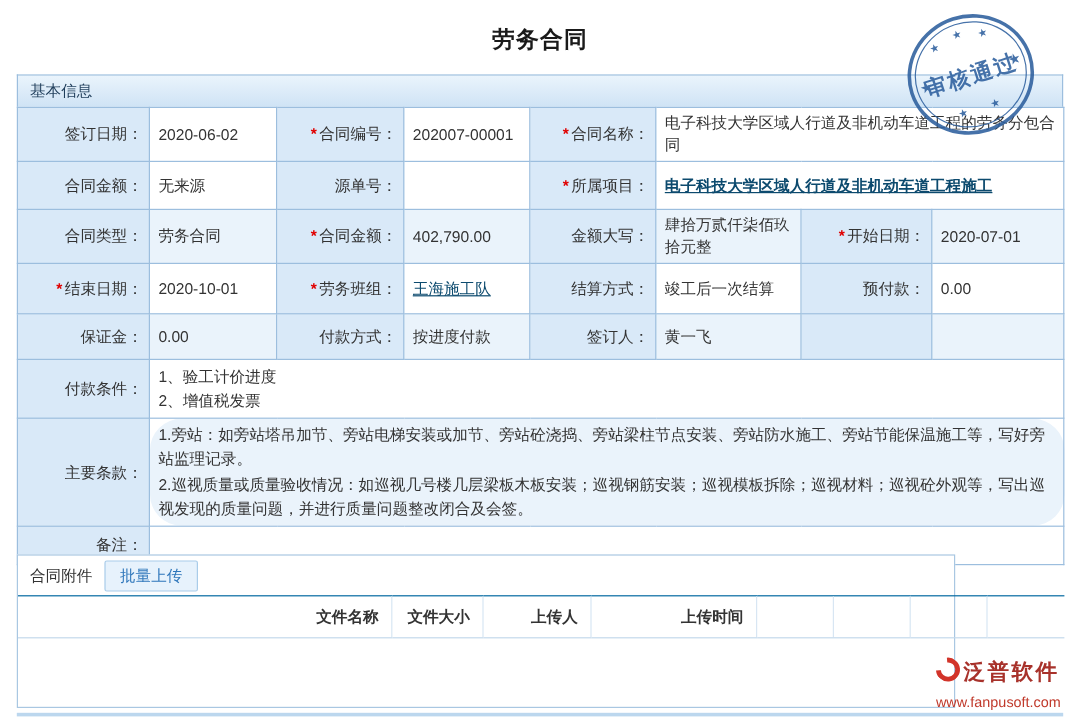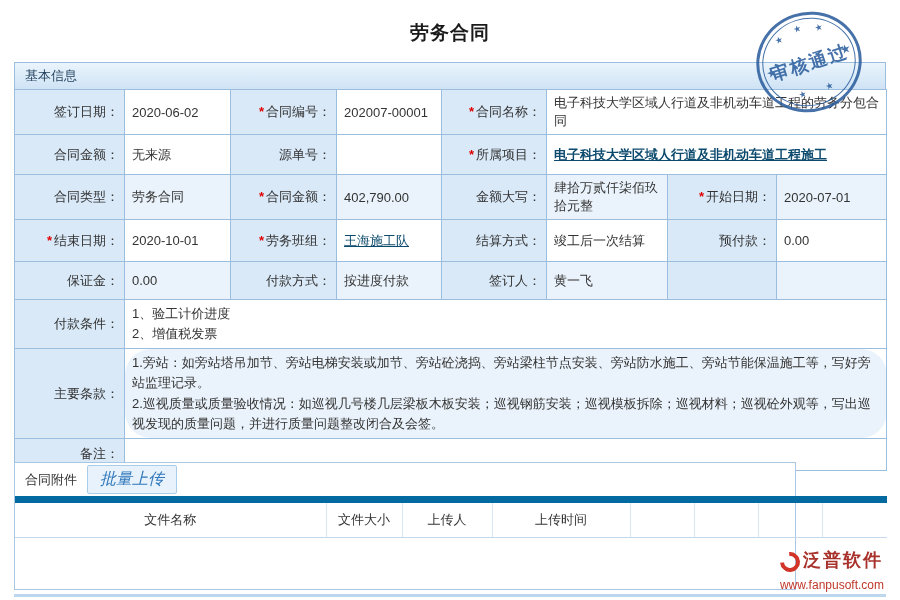--- a/index.html
+++ b/index.html
@@ -59,34 +59,34 @@
 
   
   .attach-panel {
     position:absolute; left:14px; top:462px; width:782px; height:128px;
     border:1px solid #a9c7e2; background:#fff;
   }
   .attach-header { height:33px; display:flex; align-items:center; gap:10px; padding-left:10px; font-size:13px; color:#333; }
   .batch-btn {
     display:inline-block; padding:3px 12px; background:#e7f2fc;
     border:1px solid #a9cce9; border-radius:2px;
-    color:#2f77bb; font-size:16px; cursor:pointer; text-decoration:none;font-style:italic;
+    color:#2f77bb; font-size:13px; cursor:pointer; text-decoration:none;
   }
   table.attach { width:100%; border-collapse:collapse; table-layout:fixed; }
   table.attach th {
-    border-top:7px solid #0369a1; border-bottom:1px solid #c4d9ec;
+    border-top:1px solid #0369a1; border-bottom:1px solid #c4d9ec;
     border-left:1px solid #d8e6f3;
-    text-align:center; padding:8px 10px; font-size:13px; color:#333; font-weight:normal; height:34px;
+    text-align:right; padding:8px 10px; font-size:13px; color:#333; font-weight:bold; height:34px;
   }
   table.attach th:first-child { border-left:none; }
   .attach-body { height:58px; }
 
   
   .logo { position:absolute; right:16px; bottom:8px; z-index:5; }
-  .logo-row { display:flex; align-items:flex-end; gap:3px; }
+  .logo-row { display:flex; align-items:flex-start; gap:3px; }
   .logo-mark {
     width:20px; height:20px; border:4px solid #d2342a; border-radius:50%;
     border-left-color:transparent; transform:rotate(40deg);
   }
   .logo-text { font-size:18px; font-weight:bold; color:#a8322b; letter-spacing:2px; }
   .logo-site { font-size:12px; color:#c0392b; text-align:center; margin-top:6px; }
 
   .bottom-divider { position:absolute; left:14px; width:872px; bottom:3px; height:3px; background:#bcd7ee; }
 </style>
 </head>

